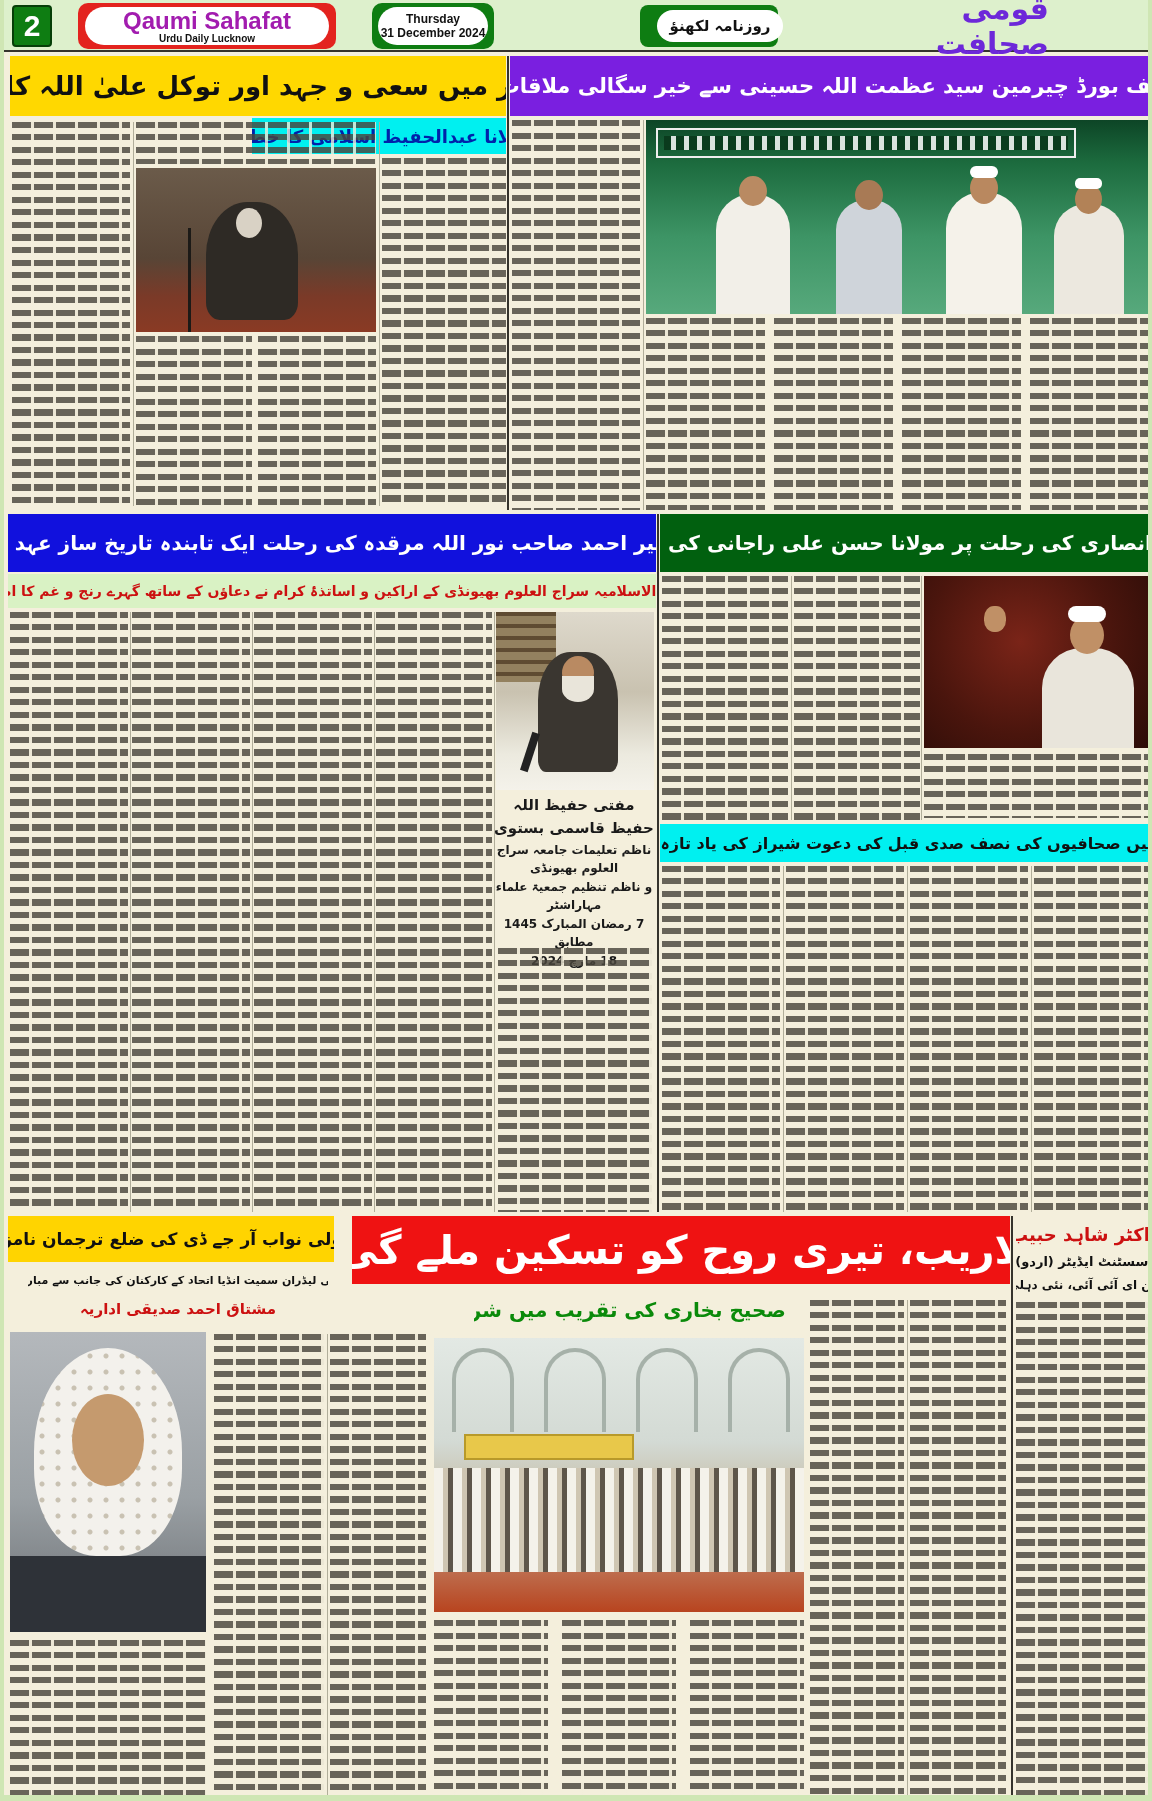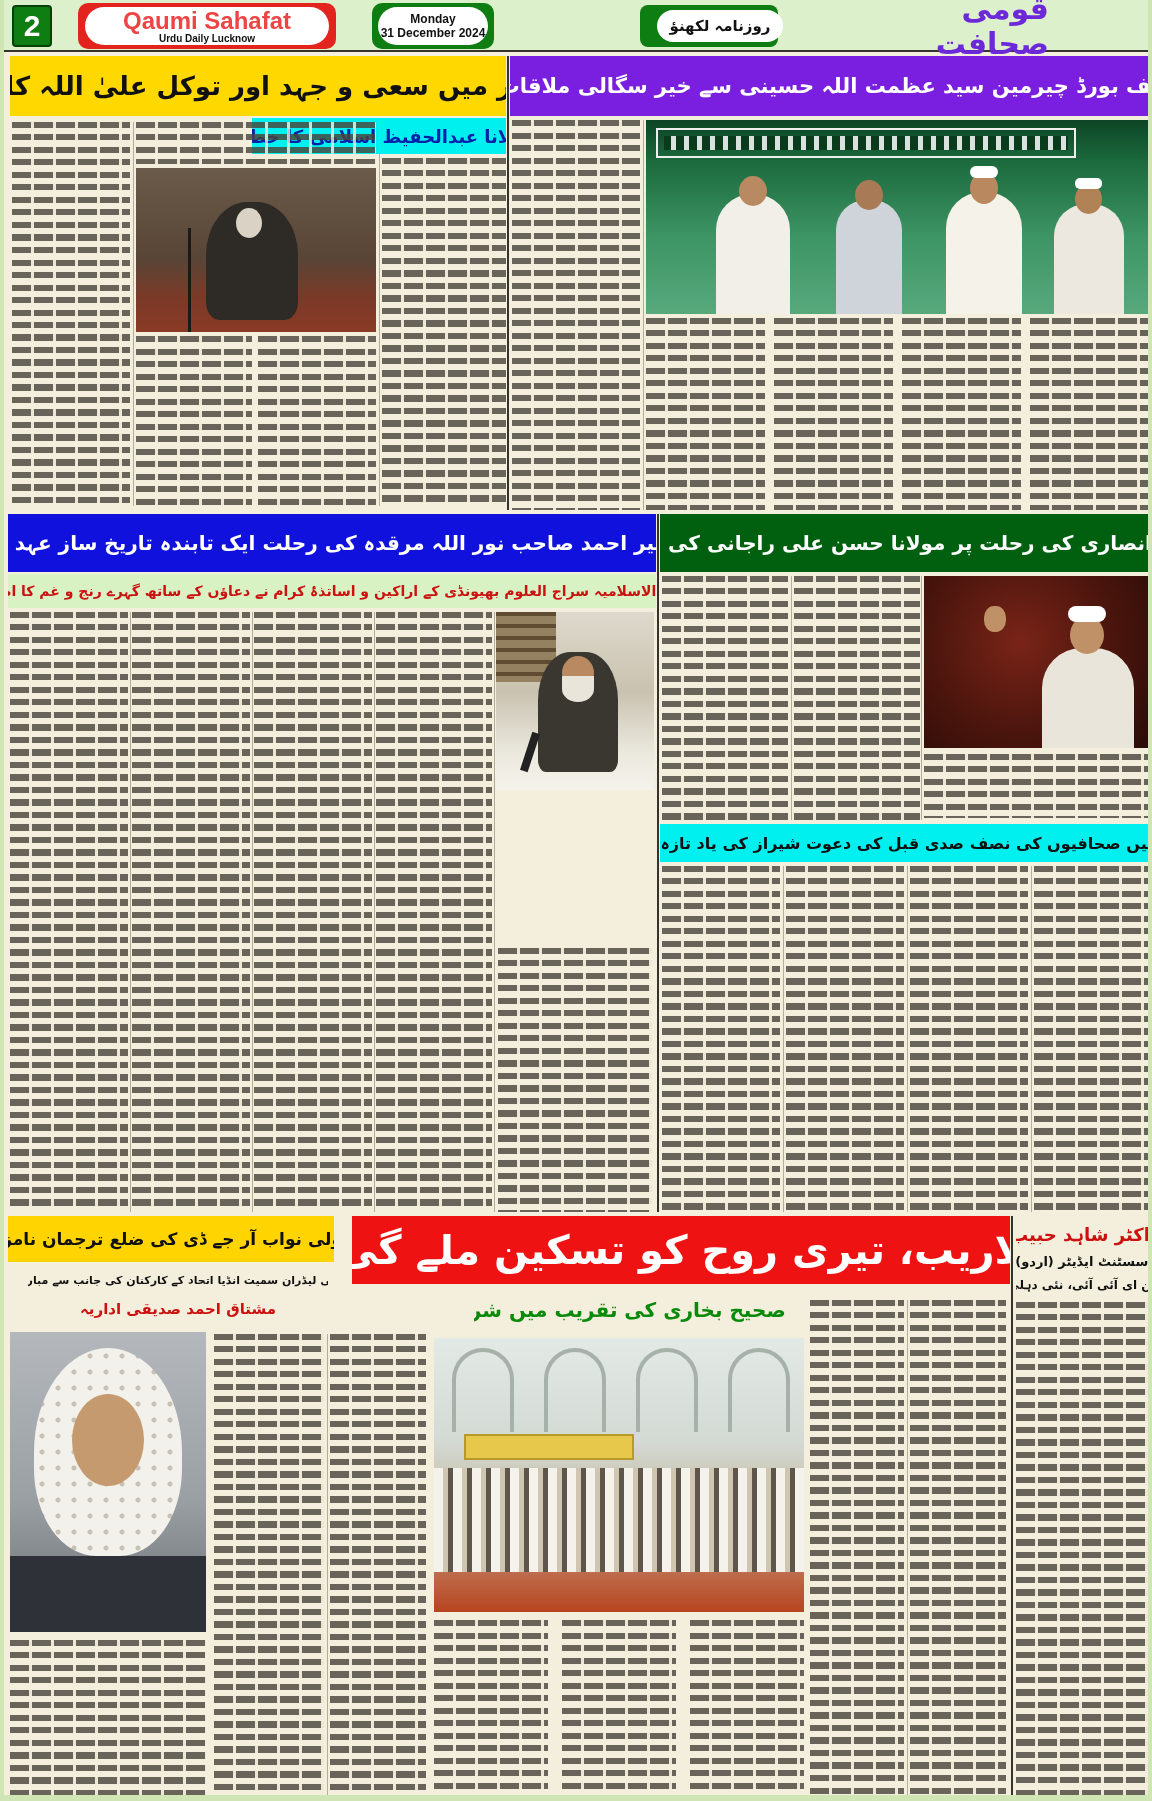--- a/index.html
+++ b/index.html
@@ -28,27 +28,27 @@
 <body>
 
 <div id="page">
 
   <div class="abs" style="left:0;top:0;width:1144px;height:52px;background:#ddf0cc;border-bottom:2px solid #35332c;">
     <div class="abs hdrbox" style="left:8px;top:5px;width:40px;height:42px;background:#0e7d12;border:2px solid #063f08;border-radius:4px;">
       <span style="color:#fff;font-size:30px;font-weight:bold;font-family:'Liberation Sans',sans-serif;">2</span>
     </div>
     <div class="abs hdrbox" style="left:74px;top:3px;width:258px;height:46px;background:#e3231e;border-radius:10px;">
       <div class="hdrbox" style="width:244px;height:38px;background:#fff;border-radius:19px;">
-        <span style="font-family:'Liberation Sans',sans-serif;font-weight:bold;font-size:24px;line-height:1;color:#ef4444;">Qaumi Sahafat</span>
+        <span style="font-family:'Liberation Sans',sans-serif;font-weight:bold;font-size:24px;line-height:1;color:#a21caf;">Qaumi Sahafat</span>
         <span style="font-family:'Liberation Sans',sans-serif;font-weight:bold;font-size:10px;line-height:1.1;color:#111;">Urdu Daily Lucknow</span>
       </div>
     </div>
     <div class="abs hdrbox" style="left:368px;top:3px;width:122px;height:46px;background:#0e7d12;border-radius:10px;">
       <div class="hdrbox" style="width:110px;height:38px;background:#fff;border-radius:19px;">
-        <span style="font-family:'Liberation Sans',sans-serif;font-weight:bold;font-size:12px;line-height:1.2;color:#111;">Monday</span>
+        <span style="font-family:'Liberation Sans',sans-serif;font-weight:bold;font-size:12px;line-height:1.2;color:#111;">Thursday</span>
         <span style="font-family:'Liberation Sans',sans-serif;font-weight:bold;font-size:12px;line-height:1.2;color:#111;">31 December 2024</span>
       </div>
     </div>
     <div class="abs hdrbox" style="left:636px;top:5px;width:138px;height:42px;background:#0e7d12;border-radius:8px;padding-left:22px;">
       <div class="hdrbox" style="width:126px;height:32px;background:#fff;border-radius:16px;">
         <span class="ur" style="font-size:15px;font-weight:bold;color:#111;">روزنامہ لکھنؤ</span>
       </div>
     </div>
     <div class="abs ur" style="left:845px;top:6px;width:200px;height:40px;display:flex;align-items:center;justify-content:center;
                 color:#6d28d9;font-size:30px;font-weight:bold;">قومی صحافت</div>
@@ -113,20 +113,27 @@
   <div class="abs photo" style="left:492px;top:612px;width:158px;height:178px;
               background:linear-gradient(180deg,#ded9cc 0%,#c9c2b0 45%,#eceadf 80%,#f4f2ea 100%);">
     <div class="abs" style="left:0;top:0;width:60px;height:70px;background:#93815f;
          background-image:repeating-linear-gradient(180deg,rgba(60,40,20,.6) 0 4px,rgba(0,0,0,0) 4px 12px);"></div>
     <div class="abs" style="left:42px;top:40px;width:80px;height:120px;background:#3a3630;border-radius:40% 40% 10% 10%;"></div>
     <div class="abs" style="left:66px;top:44px;width:32px;height:34px;background:#b98a62;border-radius:50%;"></div>
     <div class="abs" style="left:66px;top:64px;width:32px;height:26px;background:#e9e5da;border-radius:0 0 50% 50%;"></div>
     <div class="abs" style="left:30px;top:120px;width:8px;height:40px;background:#222;transform:rotate(18deg);"></div>
   </div>
 
+  <div class="abs cap" style="left:490px;top:794px;width:160px;height:150px;">
+    <div class="nm ur">مفتی حفیظ اللہ حفیظ قاسمی بستوی</div>
+    <div class="ln ur">ناظم تعلیمات جامعہ سراج العلوم بھیونڈی</div>
+    <div class="ln ur">و ناظم تنظیم جمعیۃ علماء مہاراشٹر</div>
+    <div class="ln ur">7 رمضان المبارک 1445 مطابق</div>
+    <div class="ln ur">18 مارچ 2024</div>
+  </div>
   <div class="abs tx" style="left:494px;top:948px;width:154px;height:264px;"></div>
 
   <div class="abs vr dark" style="left:653px;top:514px;height:698px;"></div>
   <div class="abs band ur" style="left:656px;top:514px;width:494px;height:58px;background:#01600f;color:#fff;font-size:20px;">مختار انصاری کی رحلت پر مولانا حسن علی راجانی کی تعزیت</div>
 
   <div class="abs photo" style="left:920px;top:576px;width:228px;height:172px;
               background:radial-gradient(circle at 42% 38%, #7a2418 0%, #4a150d 55%, #2a0c07 100%);">
     <div class="abs" style="left:118px;top:72px;width:92px;height:100px;background:#e9e5db;border-radius:40px 40px 0 0;"></div>
     <div class="abs" style="left:146px;top:40px;width:34px;height:38px;background:#c09066;border-radius:50%;"></div>
     <div class="abs" style="left:144px;top:30px;width:38px;height:16px;background:#fff;border-radius:8px;"></div>

